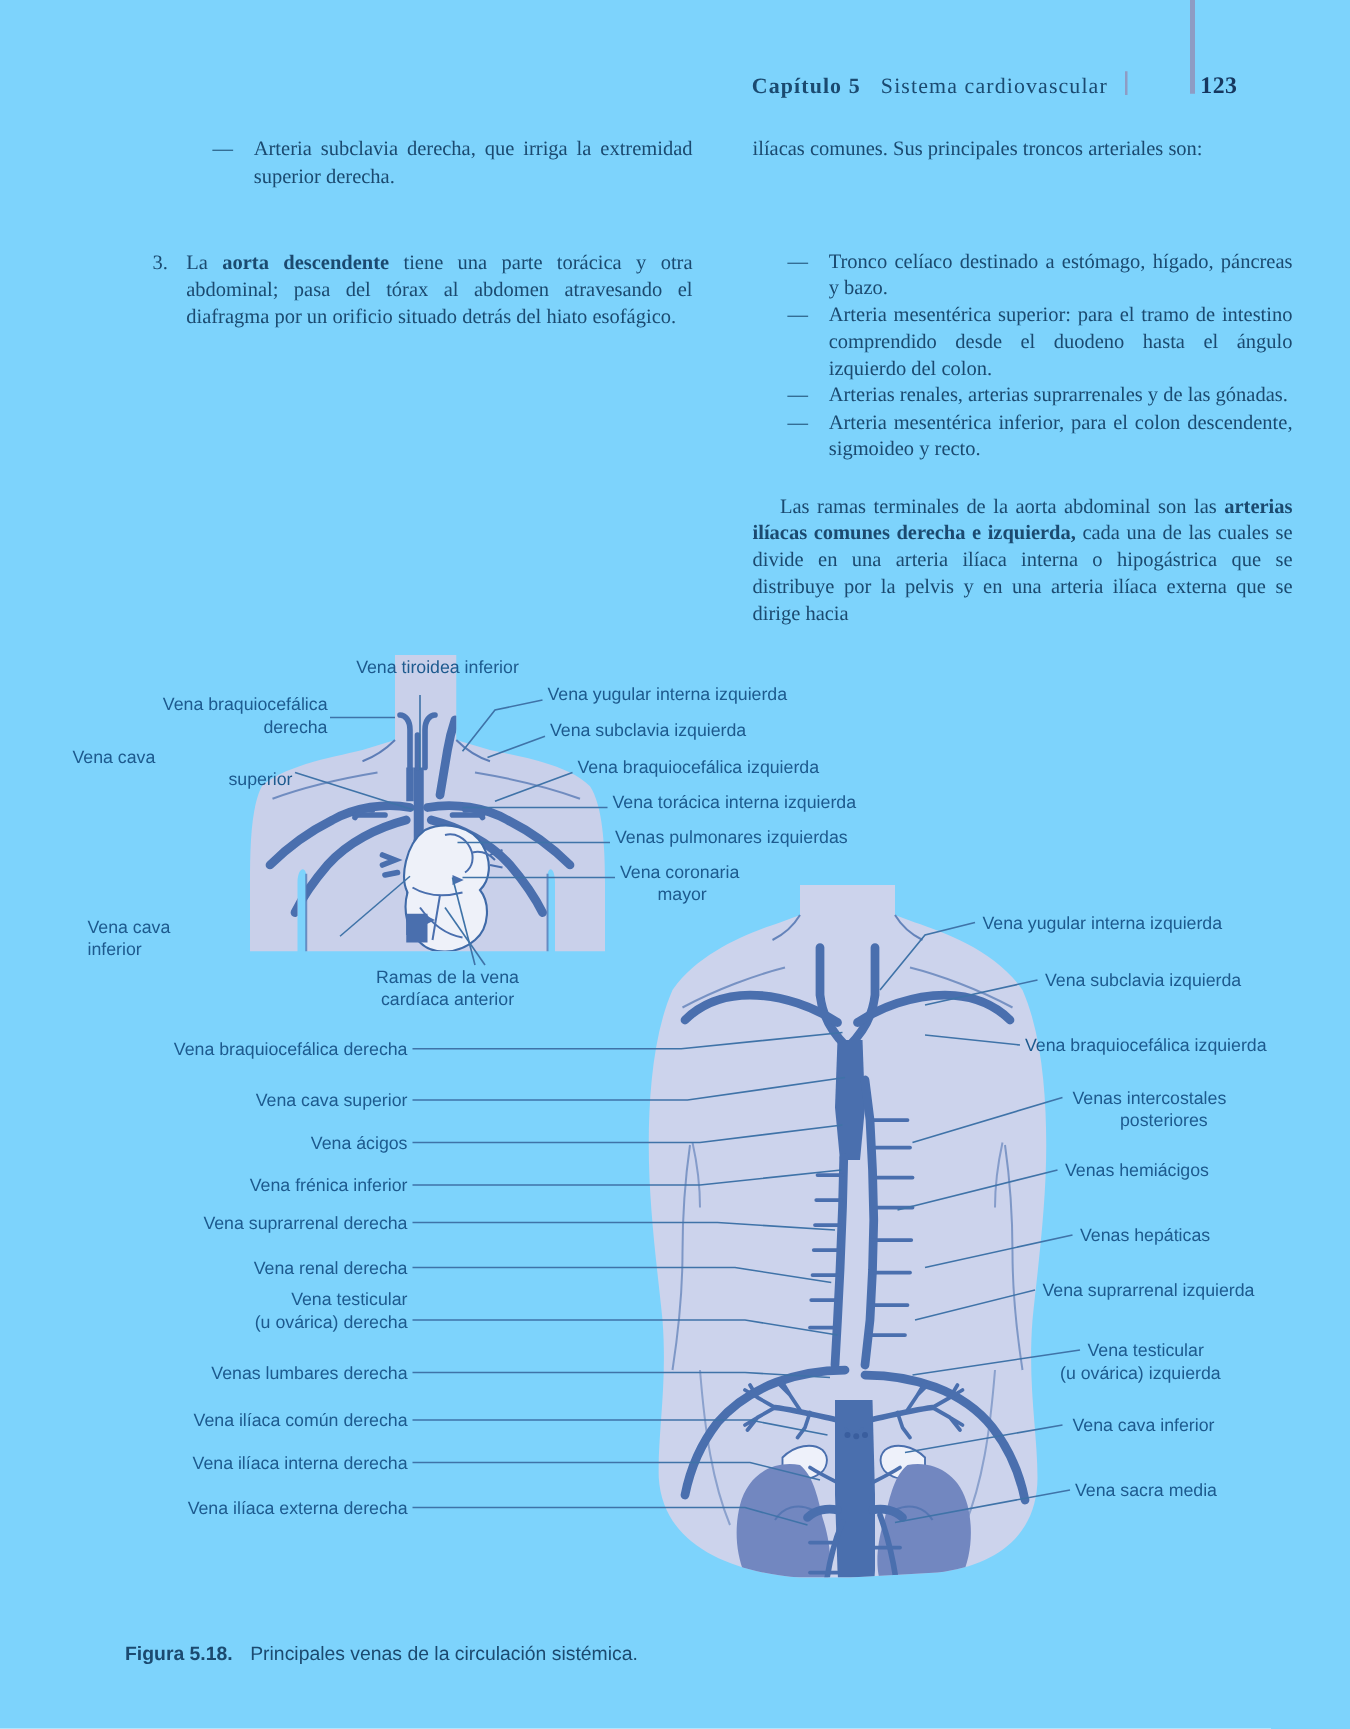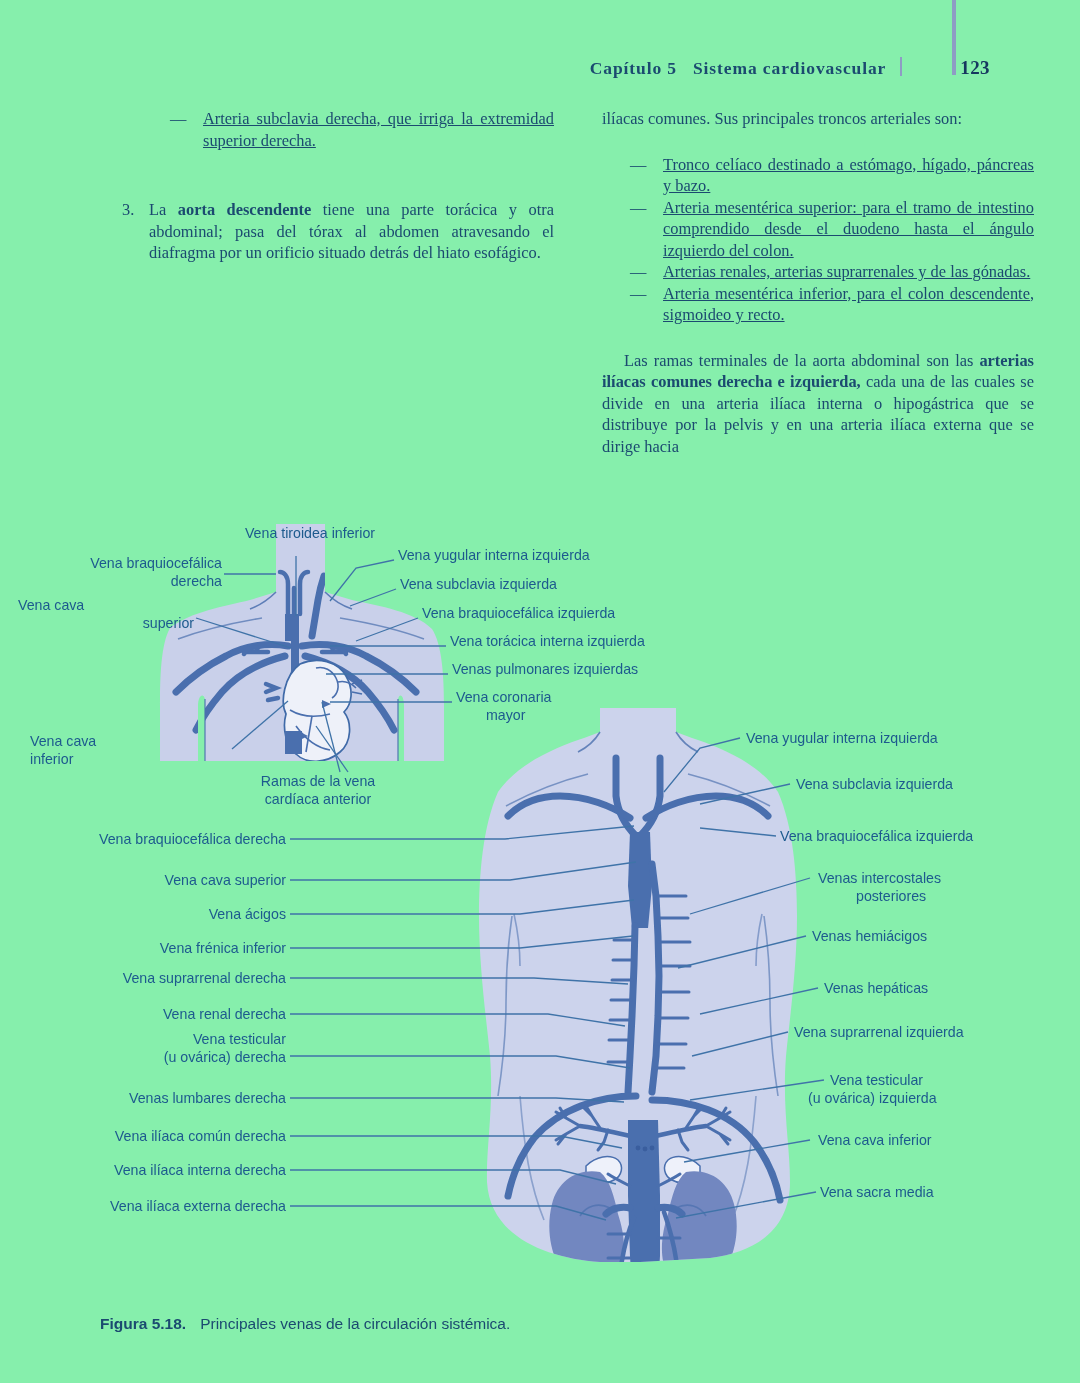--- a/index.html
+++ b/index.html
@@ -5,21 +5,21 @@
 <style>
   html, body {
     margin: 0;
     padding: 0;
     background: #ffffff;
   }
   .page {
     position: relative;
     width: 1080px;
     height: 1383px;
-    background: #86efac;
+    background: #7dd3fc;
     overflow: hidden;
     font-family: "Liberation Serif", "DejaVu Serif", serif;
     color: #1b4a70;
   }
 
   
   .runhead {
     position: absolute;
     top: 55px;
     right: 90px;
@@ -32,21 +32,21 @@
     font-size: 17.5px;
     letter-spacing: .9px;
     color: #1b4a70;
     font-weight: 600;
   }
   .runhead .rh-sep-space { width: 16px; display: inline-block; }
   .runhead .rh-title {
     font-size: 17.5px;
     letter-spacing: .9px;
     color: #1b4a70;
-    font-weight: 700;
+    font-weight: 400;
   }
   .runhead .rh-rule {
     display: inline-block;
     width: 2px;
     height: 19px;
     background: #8e9cc4;
     margin: 0 14px;
     position: relative;
     top: 2px;
   }
@@ -91,39 +91,38 @@
     margin: 0;
     padding: 0;
     list-style: none;
   }
   .list-dash > li, .list-bullet > li {
     position: relative;
     font-size: 16.4px;
     line-height: 21.5px;
     text-align: justify;
     color: #1b4a70;
-    text-decoration: underline;
   }
   .list-dash > li { padding-left: 33px; }
   .list-dash > li::before {
     content: "—";
     position: absolute;
     left: 0;
     top: 0;
   }
   .list-bullet > li { padding-left: 20px; }
   .list-bullet > li::before {
     content: "•";
     position: absolute;
     left: 3px;
     top: 0;
     font-size: 15px;
   }
   .indent-1 { margin-left: 48px; }
-  .indent-2 { margin-left: 28px; }
+  .indent-2 { margin-left: 28px; margin-top: 44px; }
   .indent-3 { margin-left: 45px; }
 
   .list-num > li {
     position: relative;
     padding-left: 27px;
     font-size: 16.4px;
     line-height: 21.5px;
     text-align: justify;
   }
   .list-num > li::before {
@@ -134,20 +133,21 @@
   }
   b, .bold { font-weight: 700; }
 
   
   .figure-wrap {
     position: absolute;
     top: 496px;
     left: 0;
     width: 864px;
     height: 790px;
+    padding-left: 40px;
   }
   .figure-svg { display: block; }
 
   .fig-caption {
     position: absolute;
     left: 100px;
     top: 1288px;
     font-family: "Liberation Sans", "DejaVu Sans", sans-serif;
     font-size: 15.5px;
     color: #1b4a70;

